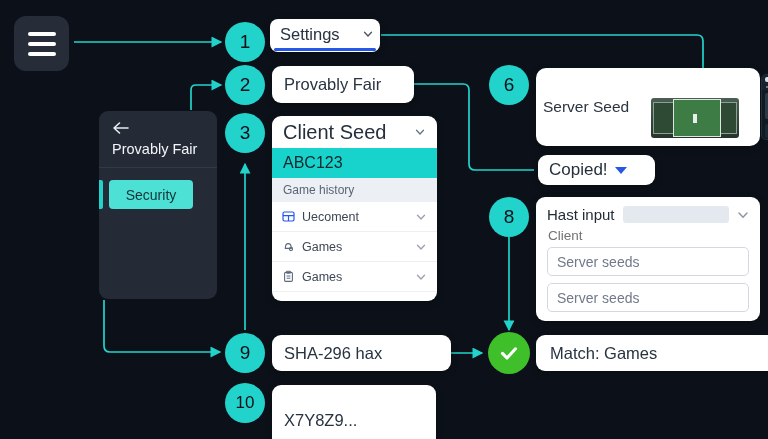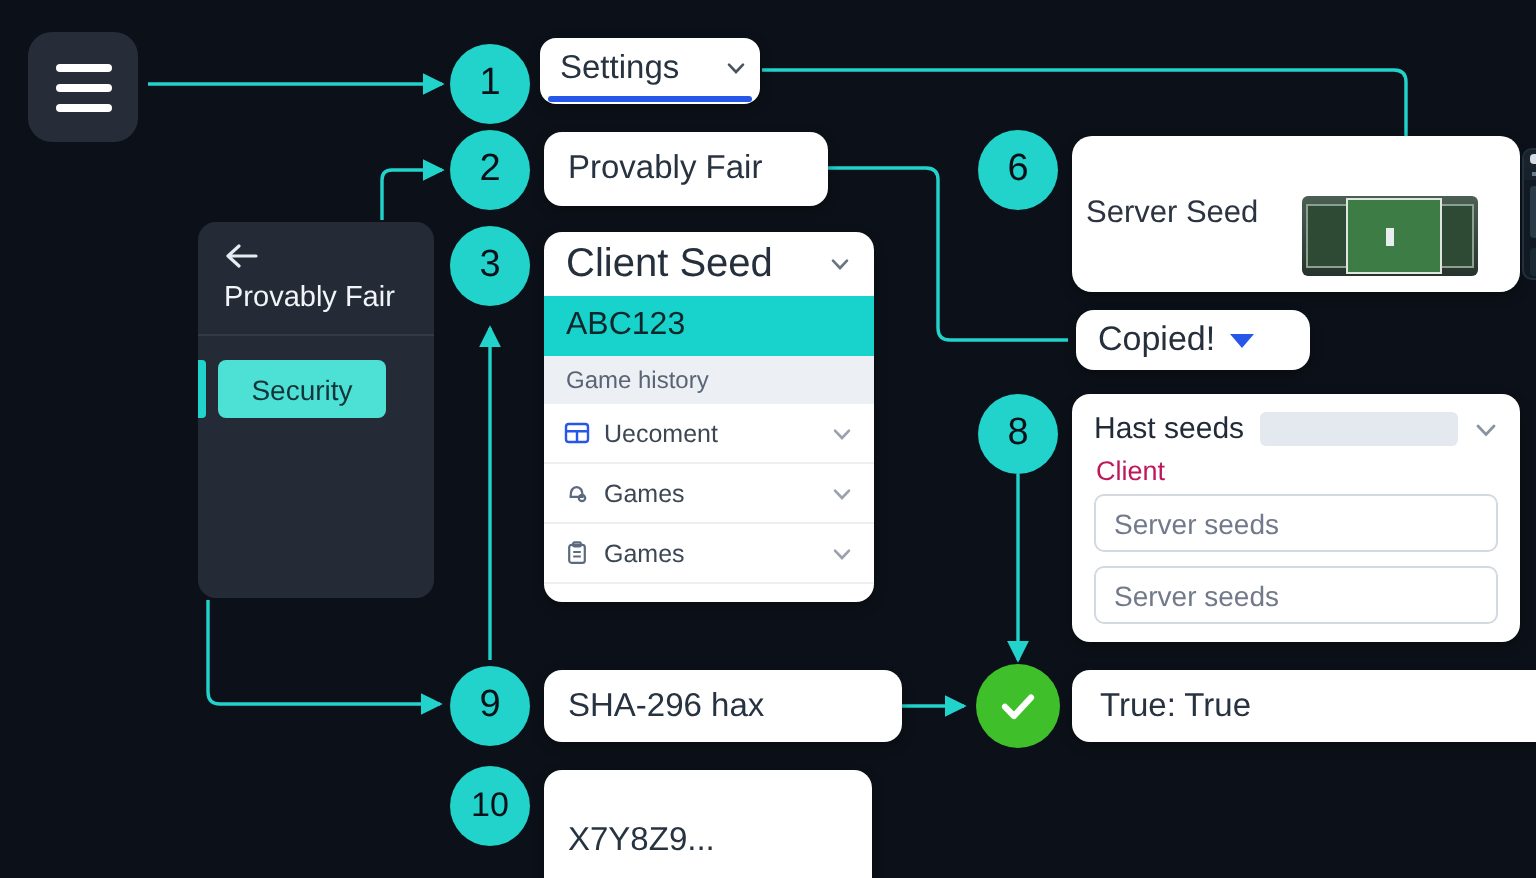--- a/index.html
+++ b/index.html
@@ -102,21 +102,21 @@
   
   #c-copied{left:538px;top:155px;width:95px;height:30px;display:flex;align-items:center;gap:7px;padding:0 11px;}
   #c-copied .t{font-size:17px;text-align:right;}
   .tri{width:0;height:0;border-left:6px solid transparent;border-right:6px solid transparent;border-top:7px solid #2657e8;}
 
   
   #c-hash{left:536px;top:197px;width:224px;height:124px;border-radius:9px;padding:9px 11px;box-sizing:border-box;}
   #c-hash .r1{display:flex;align-items:center;gap:8px;}
   #c-hash .r1 .lb{font-size:15px;color:#222c38;white-space:nowrap;}
   #c-hash .r1 .inp{flex:1;height:17px;background:#e4e9ef;border-radius:3px;}
-  #c-hash .cl{font-size:13.5px;color:#be185d;margin:5px 0 4px 1px;}
+  #c-hash .cl{font-size:13.5px;color:#737373;margin:5px 0 4px 1px;}
   #c-hash .field{
     height:27px;border:1px solid #d3d9e1;border-radius:5px;
     display:flex;align-items:center;padding:0 9px;font-size:14px;color:#71798a;margin-bottom:7px;
   }
 
   
   #c-sha{left:272px;top:335px;width:155px;height:36px;display:flex;align-items:center;padding:0 12px;}
   #c-hex{left:272px;top:385px;width:140px;height:35px;display:flex;align-items:center;padding:18px 12px;}
   #c-match{left:536px;top:335px;width:224px;height:36px;display:flex;align-items:center;padding:0 14px;}
 
@@ -283,21 +283,21 @@
     </div>
   </div>
 
   <div class="card" id="c-copied">
     <span class="t">Copied!</span>
     <span class="tri"></span>
   </div>
 
   <div class="card" id="c-hash">
     <div class="r1">
-      <span class="lb">Hast seeds</span>
+      <span class="lb">Hast input</span>
       <span class="inp"></span>
       <svg class="chev" viewBox="0 0 12 12">
         <path d="M2 4 L6 8.2 L10 4" fill="none" stroke="#8a93a1" stroke-width="1.4" stroke-linecap="round"></path>
       </svg>
     </div>
     <div class="cl">Client</div>
     <div class="field">Server seeds</div>
     <div class="field">Server seeds</div>
   </div>
 
@@ -308,21 +308,21 @@
     <span class="card-lbl">X7Y8Z9...</span>
   </div>
 
   <div class="check" style="left:488px;top:332px;">
     <svg width="26" height="26" viewBox="0 0 26 26">
       <path d="M6.5 13.4 L11 18 L19.5 8.8" fill="none" stroke="#ffffff" stroke-width="3.1" stroke-linecap="round" stroke-linejoin="round"></path>
     </svg>
   </div>
 
   <div class="card" id="c-match">
-    <span class="card-lbl">True: True</span>
+    <span class="card-lbl">Match: Games</span>
   </div>
 
   <div id="sidebar">
     <div class="back">
       <svg width="18" height="14" viewBox="0 0 18 14">
         <path d="M16 7 H2 M7.5 2 L2 7 L7.5 12" fill="none" stroke="#e7ecf1" stroke-width="1.6" stroke-linecap="round" stroke-linejoin="round"></path>
       </svg>
     </div>
     <div class="title">Provably Fair</div>
     <div class="div"></div>

